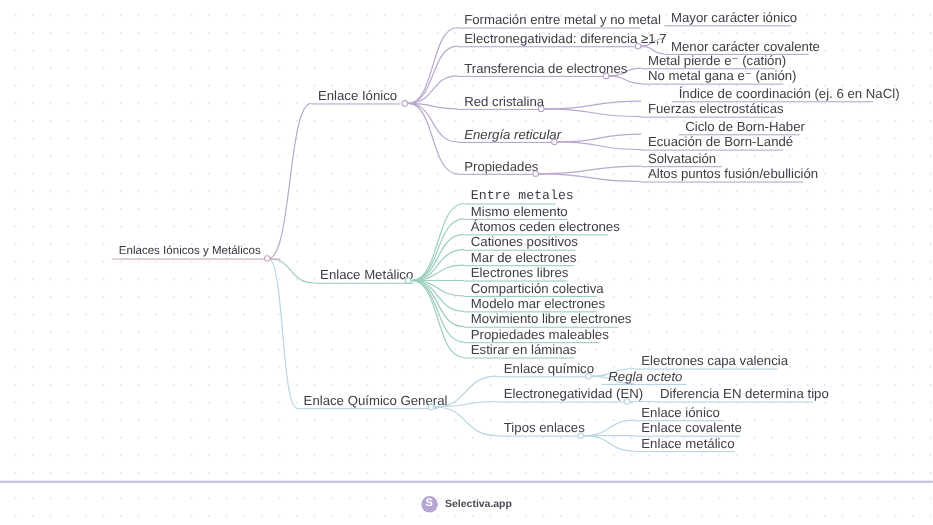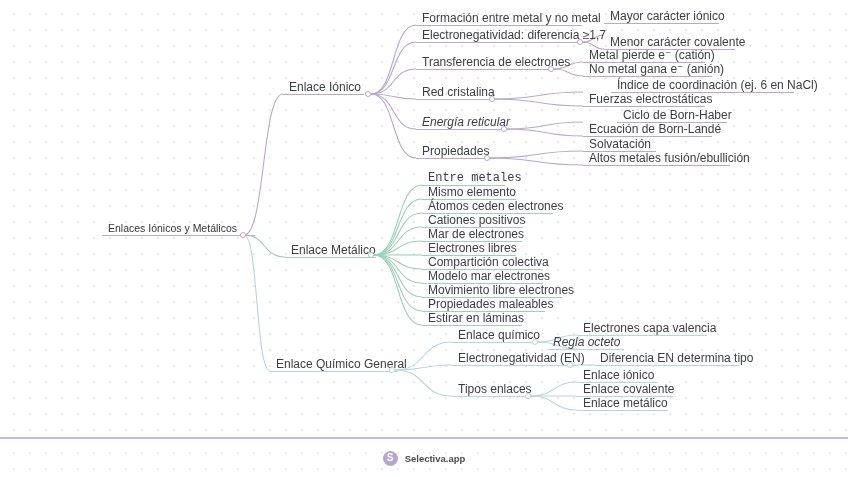--- a/index.html
+++ b/index.html
@@ -165,21 +165,21 @@
         <span class="txt">Ecuación de Born-Landé</span>
       </div>
       <div class="node child" style="--c: #b9a8cf; left: 416px; top: 159px; width: 65px;">
         <span class="txt">Propiedades</span>
       </div>
       <div class="dot" style="--c: #b9a8cf; left: 487px; top: 158px;"></div>
       <div class="node leaf" style="--c: #b9a8cf; left: 583px; top: 152px; width: 61px;">
         <span class="txt">Solvatación</span>
       </div>
       <div class="node leaf" style="--c: #b9a8cf; left: 583px; top: 166px; width: 135px;">
-        <span class="txt">Altos metales fusión/ebullición</span>
+        <span class="txt">Altos puntos fusión/ebullición</span>
       </div>
       <div class="node branch" style="--c: #9ecfbc; left: 285px; top: 258px; width: 79px;">
         <span class="txt">Enlace Metálico</span>
       </div>
       <div class="dot" style="--c: #9ecfbc; left: 371px; top: 255px;"></div>
       <div class="node child" style="--c: #9ecfbc; left: 422px; top: 186px; width: 71px; font-family: Liberation Mono, monospace;">
         <span class="txt">Entre metales</span>
       </div>
       <div class="node child" style="--c: #9ecfbc; left: 422px; top: 200px; width: 82px;">
         <span class="txt">Mismo elemento</span>

